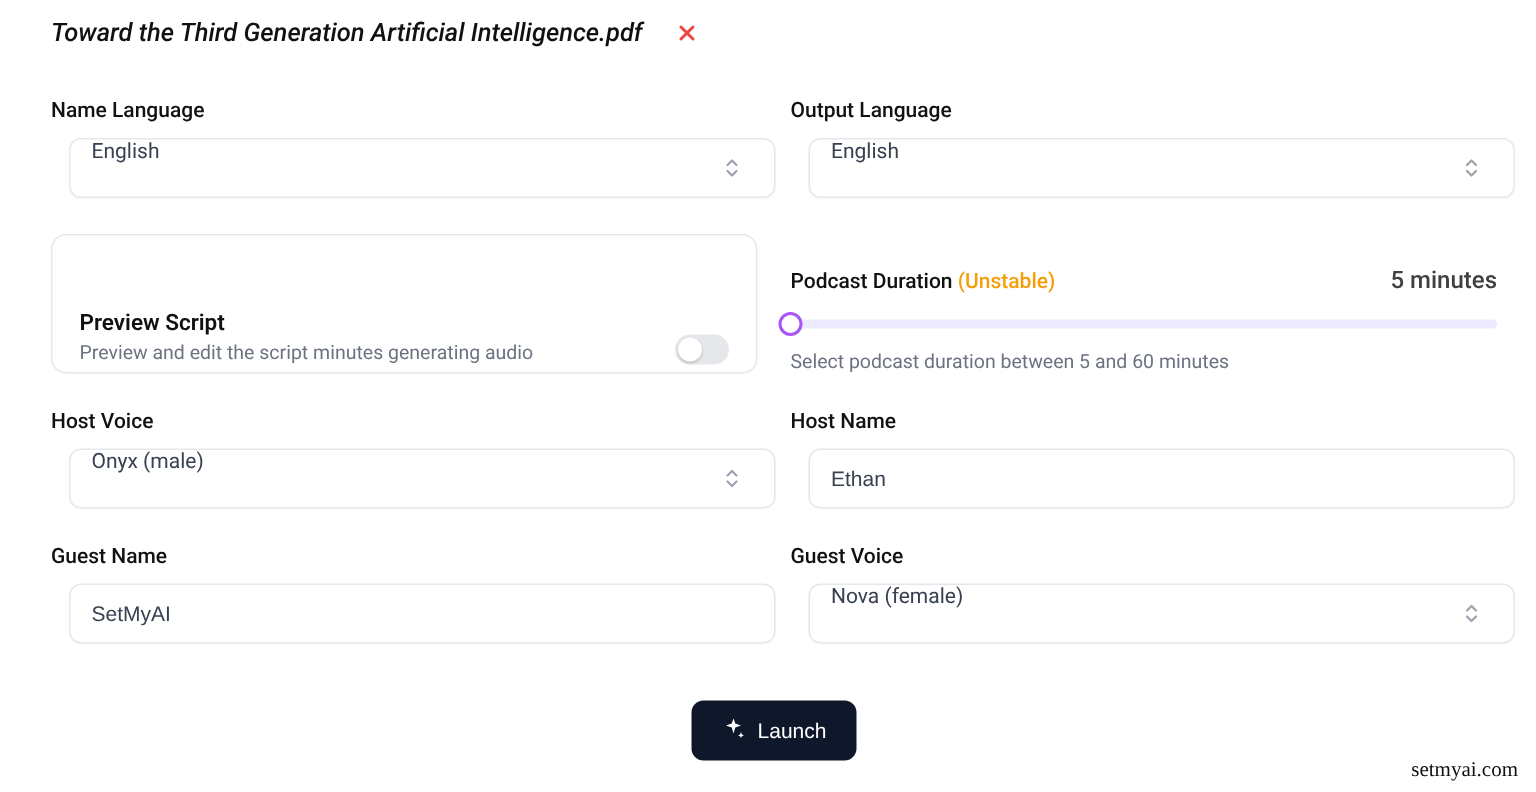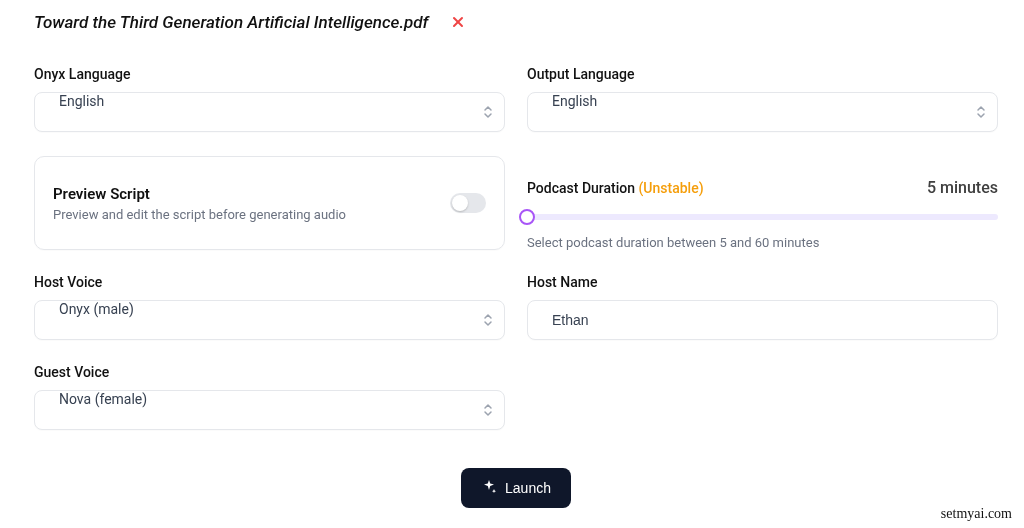--- a/index.html
+++ b/index.html
@@ -53,45 +53,46 @@
       margin-bottom: 10px;
     }
     .select-wrapper {
       position: relative;
     }
     .select, .text-input {
       width: 100%;
       height: 40px;
       border: 1px solid #e5e7eb;
       border-radius: 8px;
-      padding: 0 24px;
+      padding: 0 14px;
       font-size: 14px;
       color: #374151;
       background: #ffffff;
       appearance: none;
       outline: none;
       box-shadow: 0 1px 1px rgba(0,0,0,0.02);
+      margin-left: 12px;
     }
     .select-caret {
       position: absolute;
       right: 12px;
       top: 50%;
       transform: translateY(-50%);
       pointer-events: none;
       color: #9ca3af;
     }
     .select-caret svg {
       display: block;
     }
     .preview-card {
       border: 1px solid #e5e7eb;
       border-radius: 10px;
       padding: 5px 18px;
       display: flex;
-      align-items: center;
+      align-items: flex-end;
       justify-content: space-between;
       box-shadow: 0 1px 1px rgba(0,0,0,0.02);
     }
     .preview-text {
       display: flex;
       flex-direction: column;
       gap: 4px;
     }
     .preview-title {
       font-size: 15px;
@@ -213,21 +214,21 @@
         <line x1="2" y1="2" x2="10" y2="10"></line>
         <line x1="10" y1="2" x2="2" y2="10"></line>
       </svg>
     </span>
   </span>
 </div>
 
 <div class="form-grid">
 
   <div class="form-group">
-    <span class="label">Onyx Language</span>
+    <span class="label">Name Language</span>
     <div class="select-wrapper">
       <div class="select">
         <span>English</span>
       </div>
       <span class="select-caret">
         <svg width="10" height="14" viewBox="0 0 10 14" fill="none" stroke="currentColor" stroke-width="1.5" stroke-linecap="round" stroke-linejoin="round">
           <polyline points="2,5 5,2 8,5"></polyline>
           <polyline points="2,9 5,12 8,9"></polyline>
         </svg>
       </span>
@@ -245,21 +246,21 @@
           <polyline points="2,5 5,2 8,5"></polyline>
           <polyline points="2,9 5,12 8,9"></polyline>
         </svg>
       </span>
     </div>
   </div>
 
   <div class="preview-card">
     <div class="preview-text">
       <span class="preview-title">Preview Script</span>
-      <span class="preview-desc">Preview and edit the script before generating audio</span>
+      <span class="preview-desc">Preview and edit the script minutes generating audio</span>
     </div>
     <div class="toggle">
       <div class="toggle-knob"></div>
     </div>
   </div>
 
   <div class="duration-group">
     <div class="duration-header">
       <span class="duration-label">
         <span>Podcast Duration</span>
@@ -287,20 +288,24 @@
         </svg>
       </span>
     </div>
   </div>
 
   <div class="form-group">
     <span class="label">Host Name</span>
     <input class="text-input" type="text" value="Ethan" style="">
   </div>
 
+  <div class="form-group">
+    <span class="label">Guest Name</span>
+    <input class="text-input" type="text" value="SetMyAI" style="">
+  </div>
 
   <div class="form-group">
     <span class="label">Guest Voice</span>
     <div class="select-wrapper">
       <div class="select">
         <span>Nova (female)</span>
       </div>
       <span class="select-caret">
         <svg width="10" height="14" viewBox="0 0 10 14" fill="none" stroke="currentColor" stroke-width="1.5" stroke-linecap="round" stroke-linejoin="round">
           <polyline points="2,5 5,2 8,5"></polyline>

